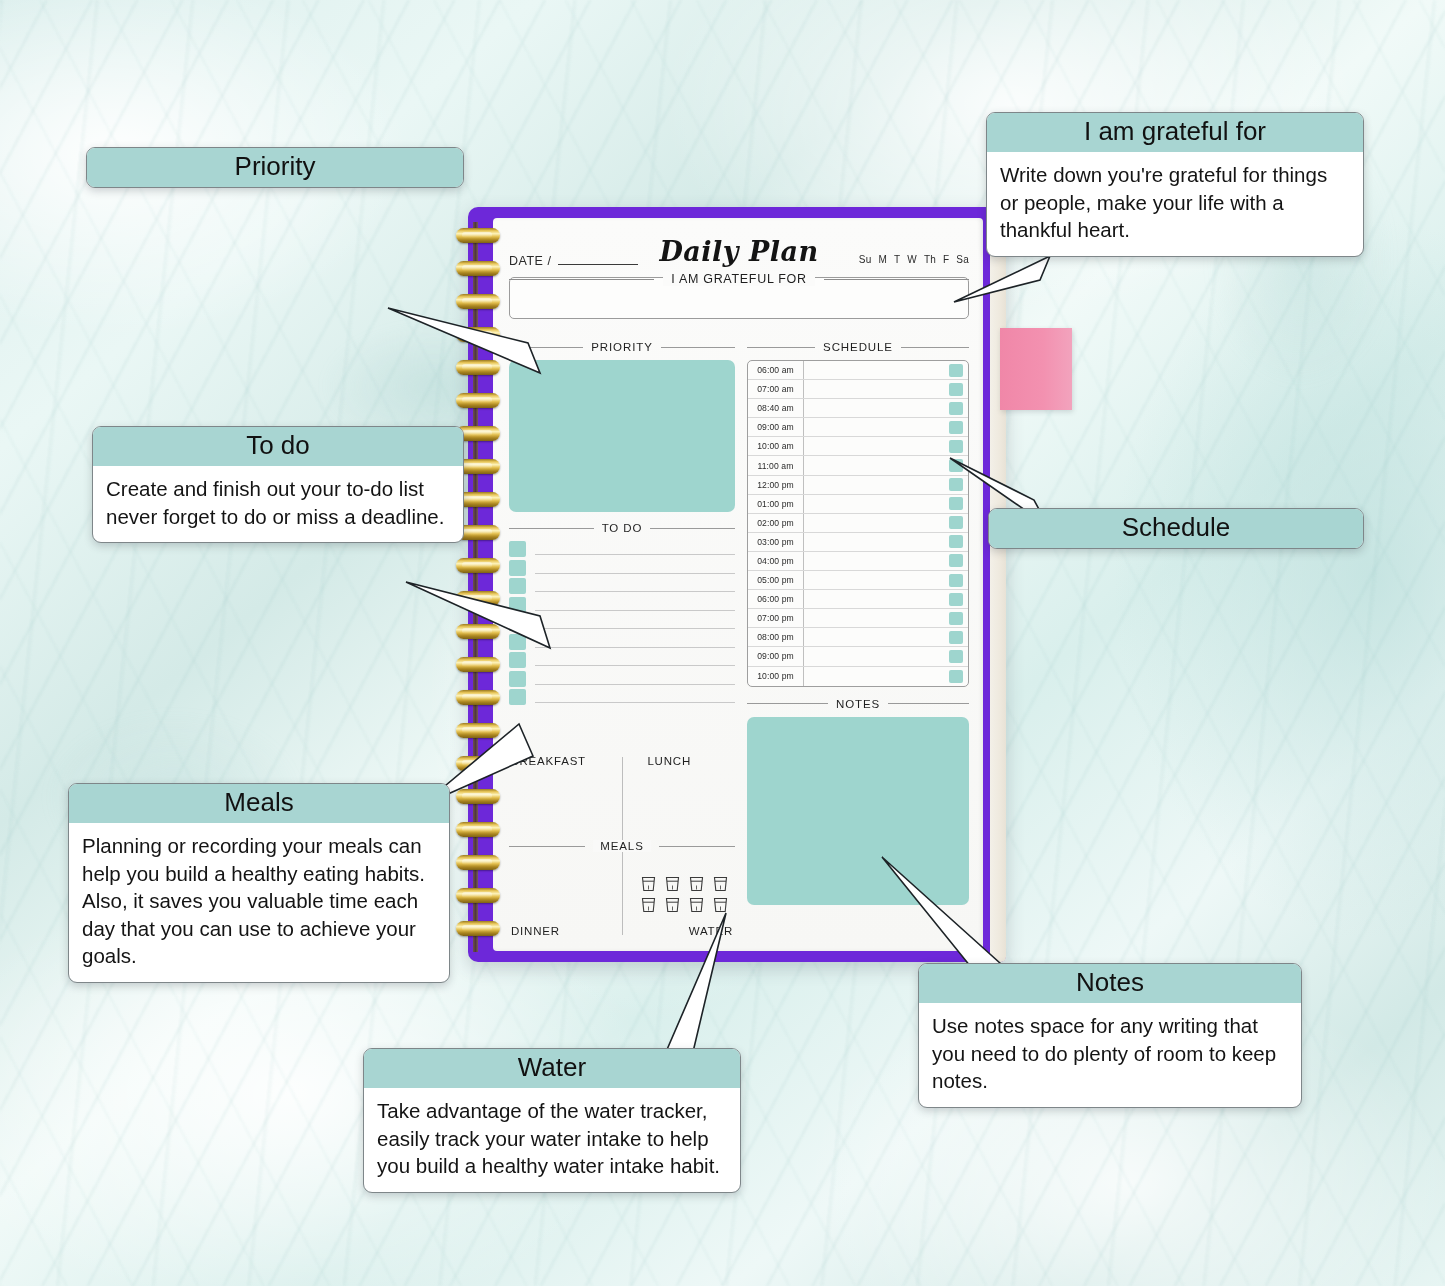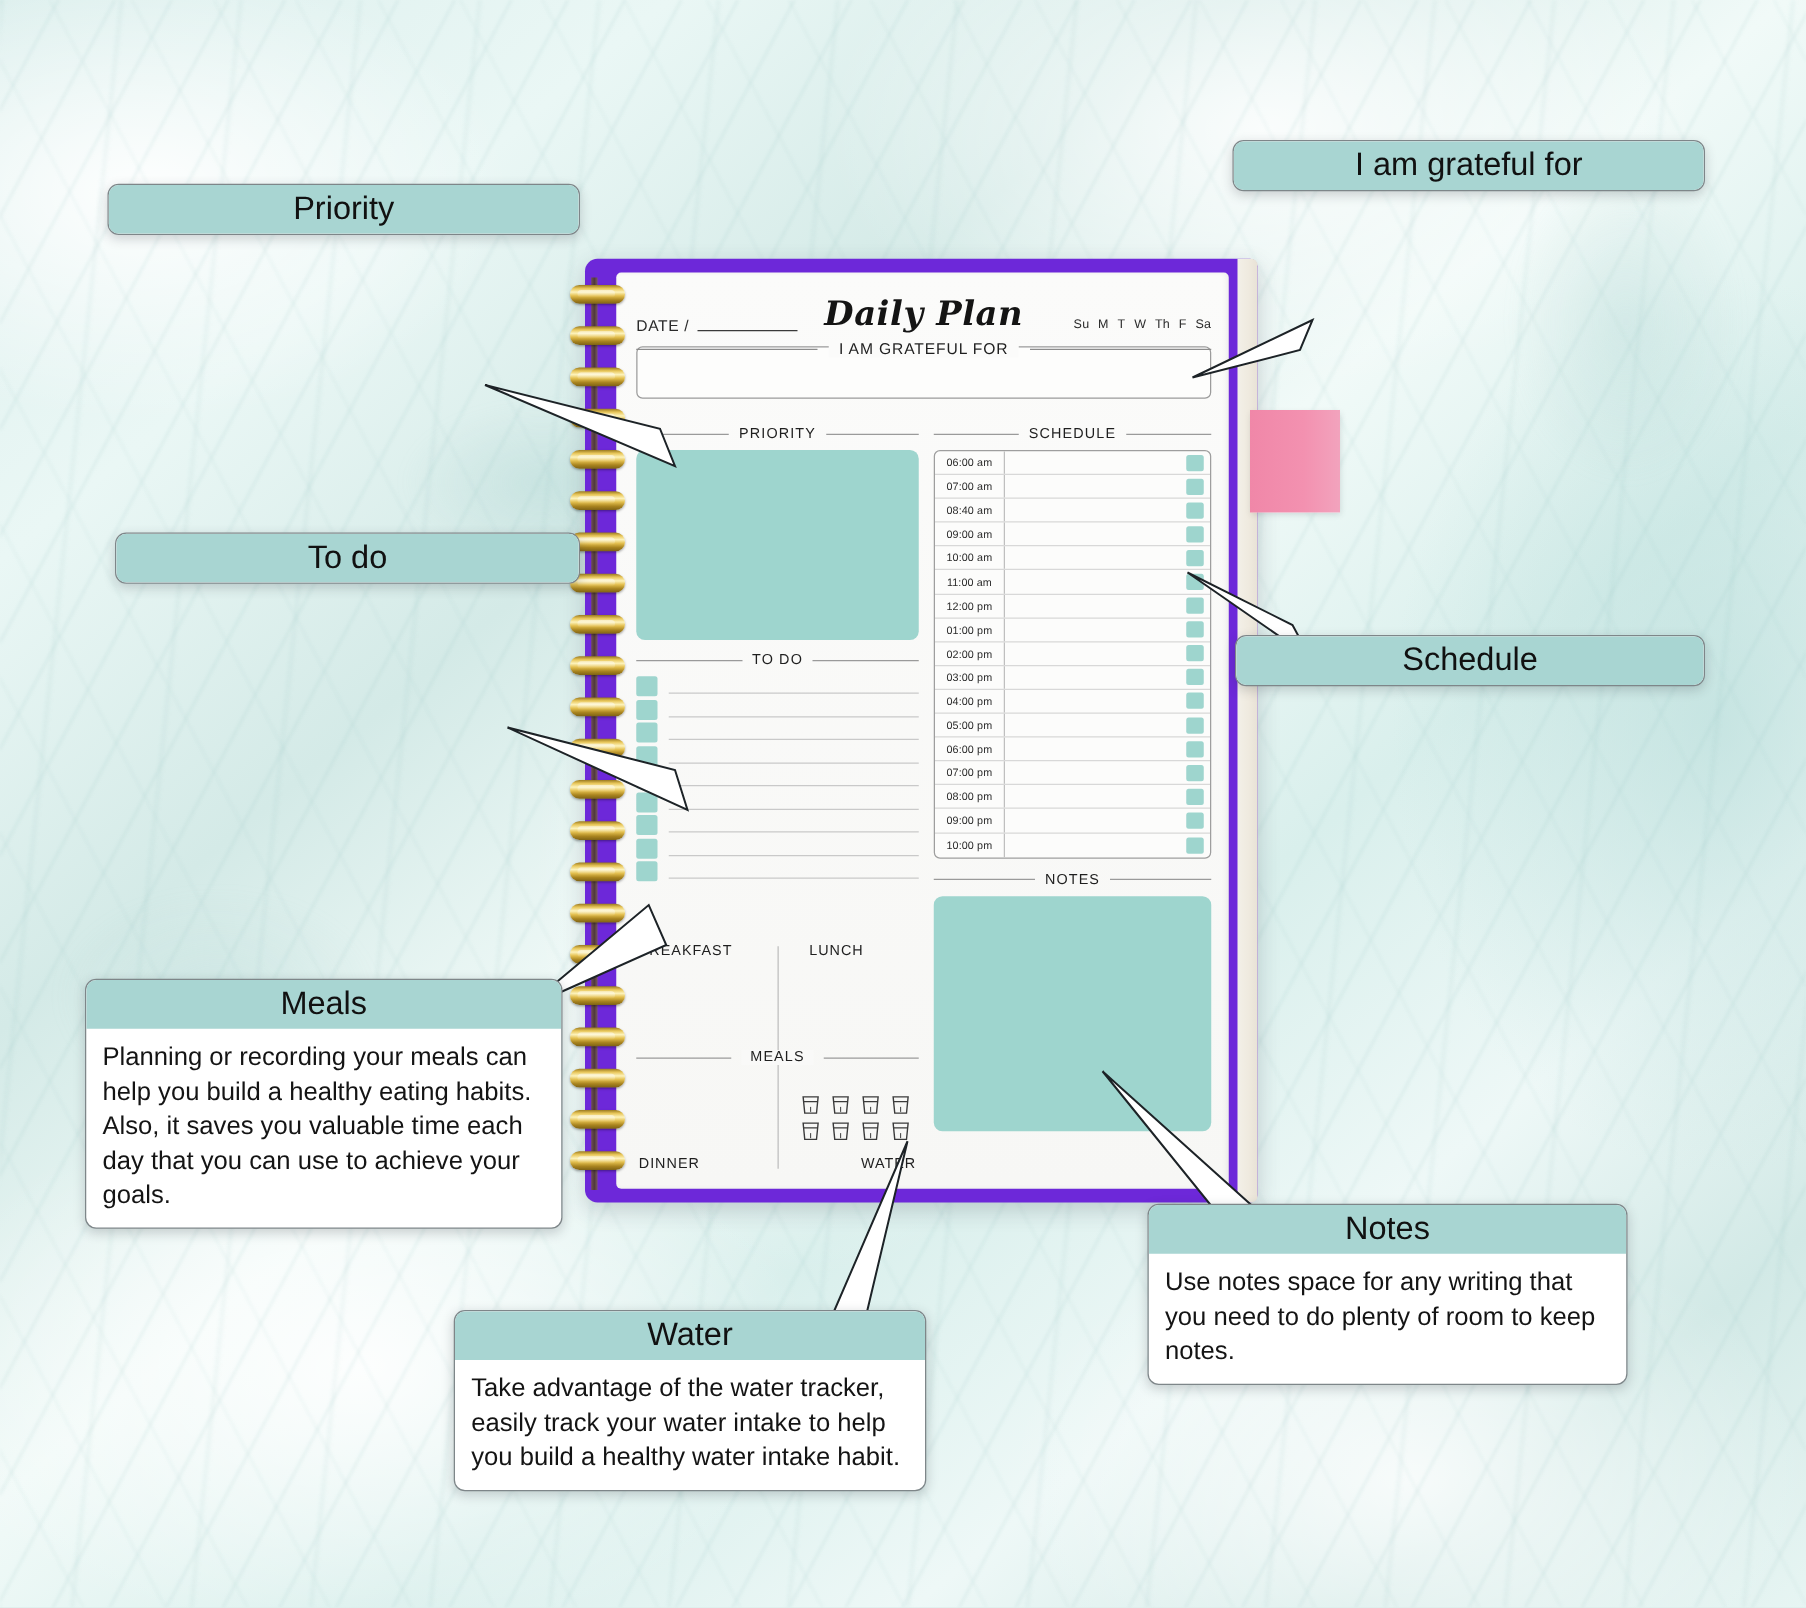--- a/index.html
+++ b/index.html
@@ -544,24 +544,26 @@
 <svg class="pointer" style="left:860px; top:845px; width:200px; height:170px;" viewBox="0 0 200 170">
   <polygon points="22,12 180,154 140,158" fill="#ffffff" stroke="#1d2327" stroke-width="1.6"></polygon>
 </svg>
 
 <div class="callout" style="left:86px; top:147px; width:378px;">
   <div class="c-title">Priority</div>
 </div>
 
 <div class="callout" style="left:986px; top:112px; width:378px;">
   <div class="c-title">I am grateful for</div>
+  <div class="c-body">Write down you're grateful for things or people, make your life with a thankful heart.</div>
 </div>
 
 <div class="callout" style="left:92px; top:426px; width:372px;">
   <div class="c-title">To do</div>
+  <div class="c-body">Create and finish out your to-do list never forget to do or miss a deadline.</div>
 </div>
 
 <div class="callout" style="left:988px; top:508px; width:376px;">
   <div class="c-title">Schedule</div>
 </div>
 
 <div class="callout" style="left:68px; top:783px; width:382px;">
   <div class="c-title">Meals</div>
   <div class="c-body">Planning or recording your meals can help you build a healthy eating habits. Also, it saves you valuable time each day that you can use to achieve your goals.</div>
 </div>

